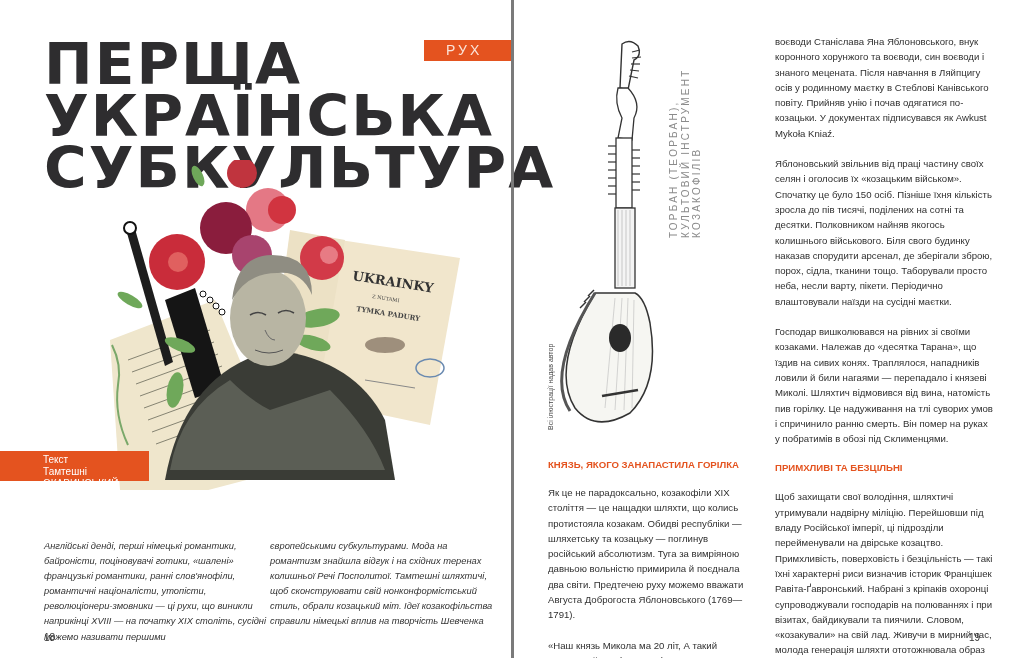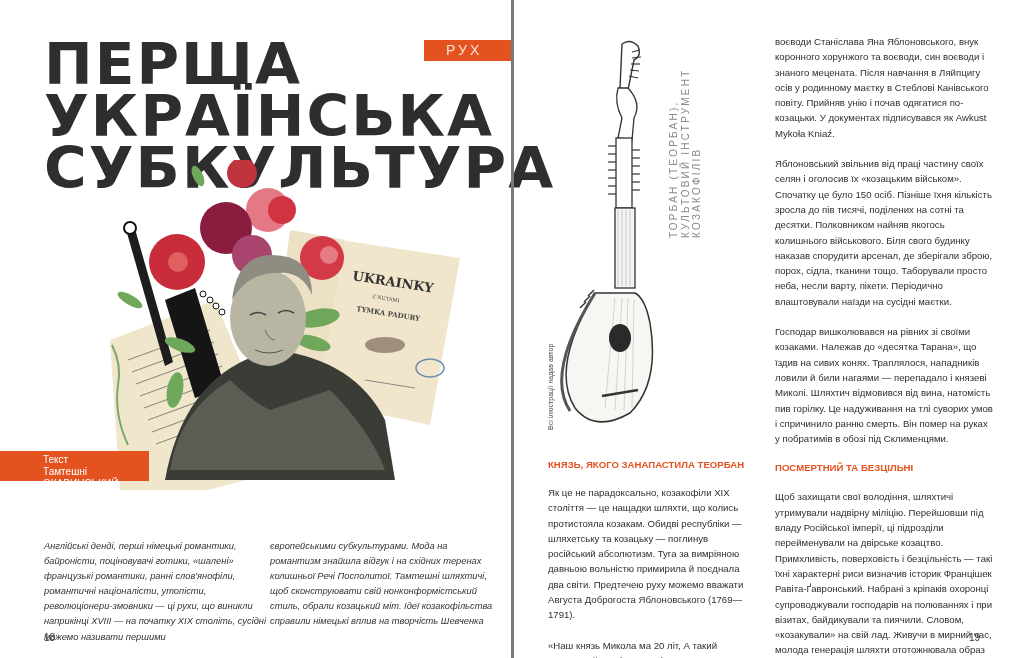--- a/index.html
+++ b/index.html
@@ -200,34 +200,34 @@
 
   <div class="vert-caption">
     <div>ТОРБАН (ТЕОРБАН),</div>
     <div>КУЛЬТОВИЙ ІНСТРУМЕНТ</div>
     <div>КОЗАКОФІЛІВ</div>
   </div>
 
   <div class="vert-credit">Всі ілюстрації надав автор</div>
 
   <div class="col-r1">
-    <div class="subhead">КНЯЗЬ, ЯКОГО ЗАНАПАСТИЛА ТЕОРБАН</div>
+    <div class="subhead">КНЯЗЬ, ЯКОГО ЗАНАПАСТИЛА ГОРІЛКА</div>
     <div class="body">
       <p>Як це не парадоксально, козакофіли XIX століття — це нащадки шляхти, що колись протистояла козакам. Обидві республіки — шляхетську та козацьку — поглинув російський абсолютизм. Туга за вимріяною давньою вольністю примирила й поєднала два світи. Предтечею руху можемо вважати Августа Доброгоста Яблоновського (1769—1791).</p>
       <p>«Наш князь Микола ма 20 літ, А такий лицар, як його дід», — співали про нього селяни. Він — правнук великого коронного гетьмана й руського</p>
     </div>
   </div>
 
   <div class="col-r2">
     <div class="body">
       <p>воєводи Станіслава Яна Яблоновського, внук коронного хорунжого та воєводи, син воєводи і знаного мецената. Після навчання в Ляйпцигу осів у родинному маєтку в Стеблові Канівського повіту. Прийняв унію і почав одягатися по-козацьки. У документах підписувався як Awkust Mykoła Kniaź.</p>
       <p>Яблоновський звільнив від праці частину своїх селян і оголосив їх «козацьким військом». Спочатку це було 150 осіб. Пізніше їхня кількість зросла до пів тисячі, поділених на сотні та десятки. Полковником найняв якогось колишнього військового. Біля свого будинку наказав спорудити арсенал, де зберігали зброю, порох, сідла, тканини тощо. Таборували просто неба, несли варту, пікети. Періодично влаштовували наїзди на сусідні маєтки.</p>
       <p>Господар вишколювався на рівних зі своїми козаками. Належав до «десятка Тарана», що їздив на сивих конях. Траплялося, нападників ловили й били нагаями — перепадало і князеві Миколі. Шляхтич відмовився від вина, натомість пив горілку. Це надуживання на тлі суворих умов і спричинило ранню смерть. Він помер на руках у побратимів в обозі під Склименцями.</p>
     </div>
-    <div class="subhead">ПОСМЕРТНИЙ ТА БЕЗЦІЛЬНІ</div>
+    <div class="subhead">ПРИМХЛИВІ ТА БЕЗЦІЛЬНІ</div>
     <div class="body">
       <p>Щоб захищати свої володіння, шляхтичі утримували надвірну міліцію. Перейшовши під владу Російської імперії, ці підрозділи перейменували на двірське козацтво. Примхливість, поверховість і безцільність — такі їхні характерні риси визначив історик Францішек Равіта-Ґавронський. Набрані з кріпаків охоронці супроводжували господарів на полюваннях і при візитах, байдикували та пиячили. Словом, «козакували» на свій лад. Живучи в мирний час, молода генерація шляхти ототожнювала образ давньої бунтівної козаччини саме з новочасною двірською службою.</p>
 
     </div>
   </div>
 
   <div class="page-num right">19</div>
 </div>
 
 </body></html>

